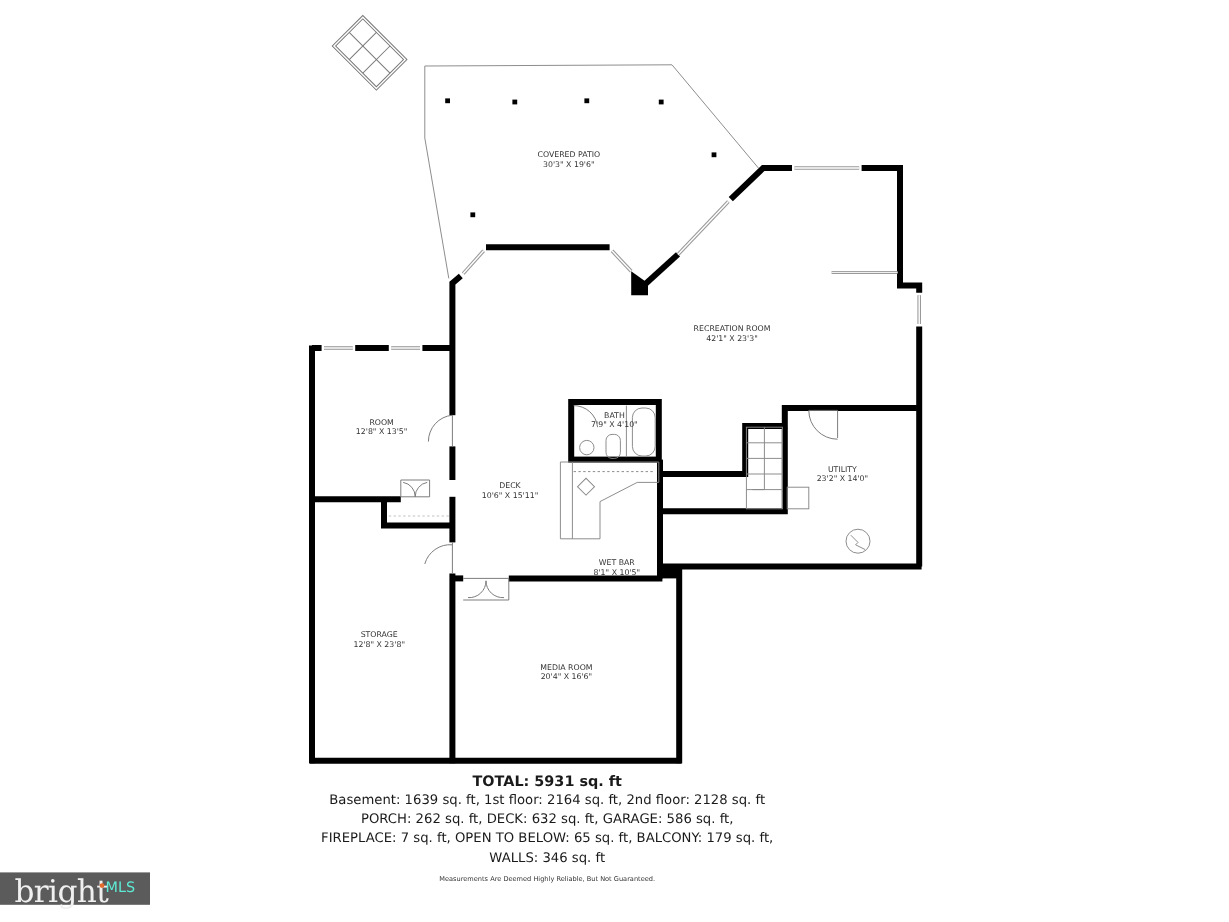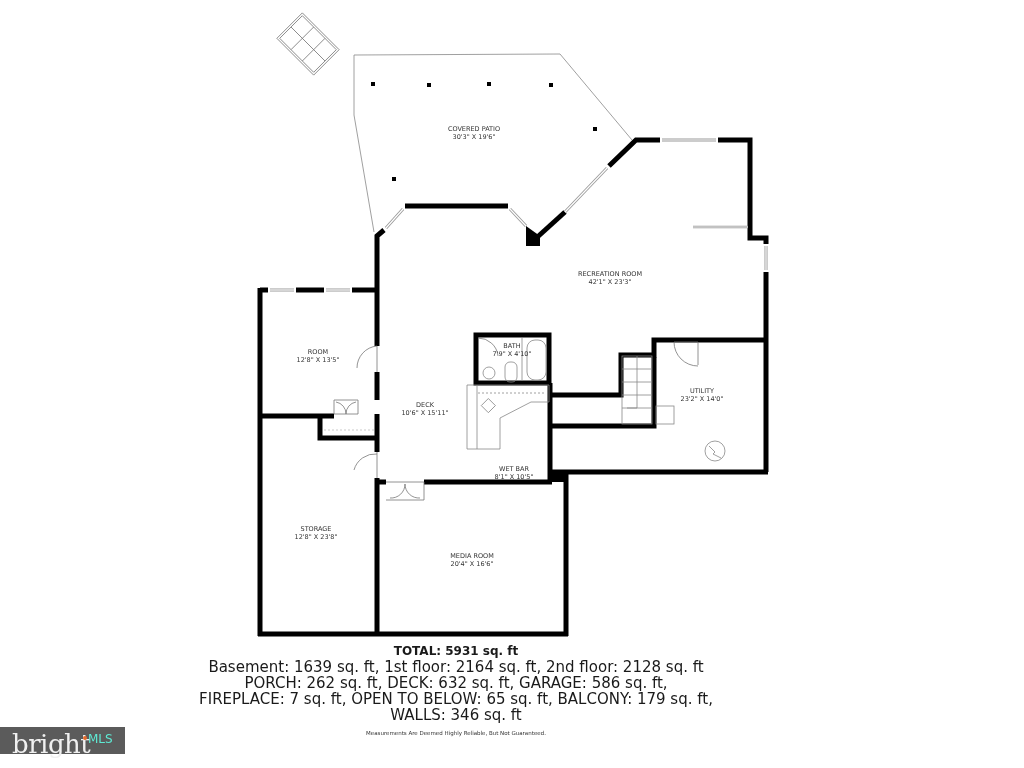--- a/index.html
+++ b/index.html
@@ -1,21 +1,21 @@
 <!DOCTYPE html>
 <html><head>
 <meta charset="utf-8">
 <style>
   html, body { margin:0; padding:0; background:#ffffff; }
   body { width:1024px; height:768px; position:relative; overflow:hidden; font-family:"Liberation Sans", sans-serif; }
   #plan { position:absolute; left:0; top:0; }
   .room-label { position:absolute; text-align:center; font-family:"DejaVu Sans", sans-serif; font-size:6.5px; color:#333; line-height:8px; transform:translateX(-50%); white-space:nowrap; }
   .summary { position:absolute; left:0; width:912px; top:644px; text-align:center; font-family:"DejaVu Sans", sans-serif; color:#1a1a1a; }
   .summary .total { font-weight:bold; font-size:12px; line-height:15px; }
-  .summary .line { font-size:15px; line-height:16px; }
+  .summary .line { font-size:11px; line-height:16px; }
   .summary .disclaimer { font-size:5.5px; color:#333; margin-top:7px; }
   .logo { position:absolute; left:0; top:727px; width:125px; height:27px; background:#5b5b5b; }
   .logo .bright { position:absolute; left:12px; top:2px; font-family:"DejaVu Serif", serif; font-size:26px; color:#f0f0f0; letter-spacing:-0.5px; }
   .logo .mls { position:absolute; left:88px; top:5px; font-family:"DejaVu Sans", sans-serif; font-size:12px; color:#5eead4; }
   .logo .dot { position:absolute; left:83px; top:9px; width:4px; height:4px; background:#e46b2b; border-radius:50%; }
 </style>
 </head>
 <body>
 
 <svg id="plan" width="1024" height="640" viewBox="0 0 1024 640" xmlns="http://www.w3.org/2000/svg">

